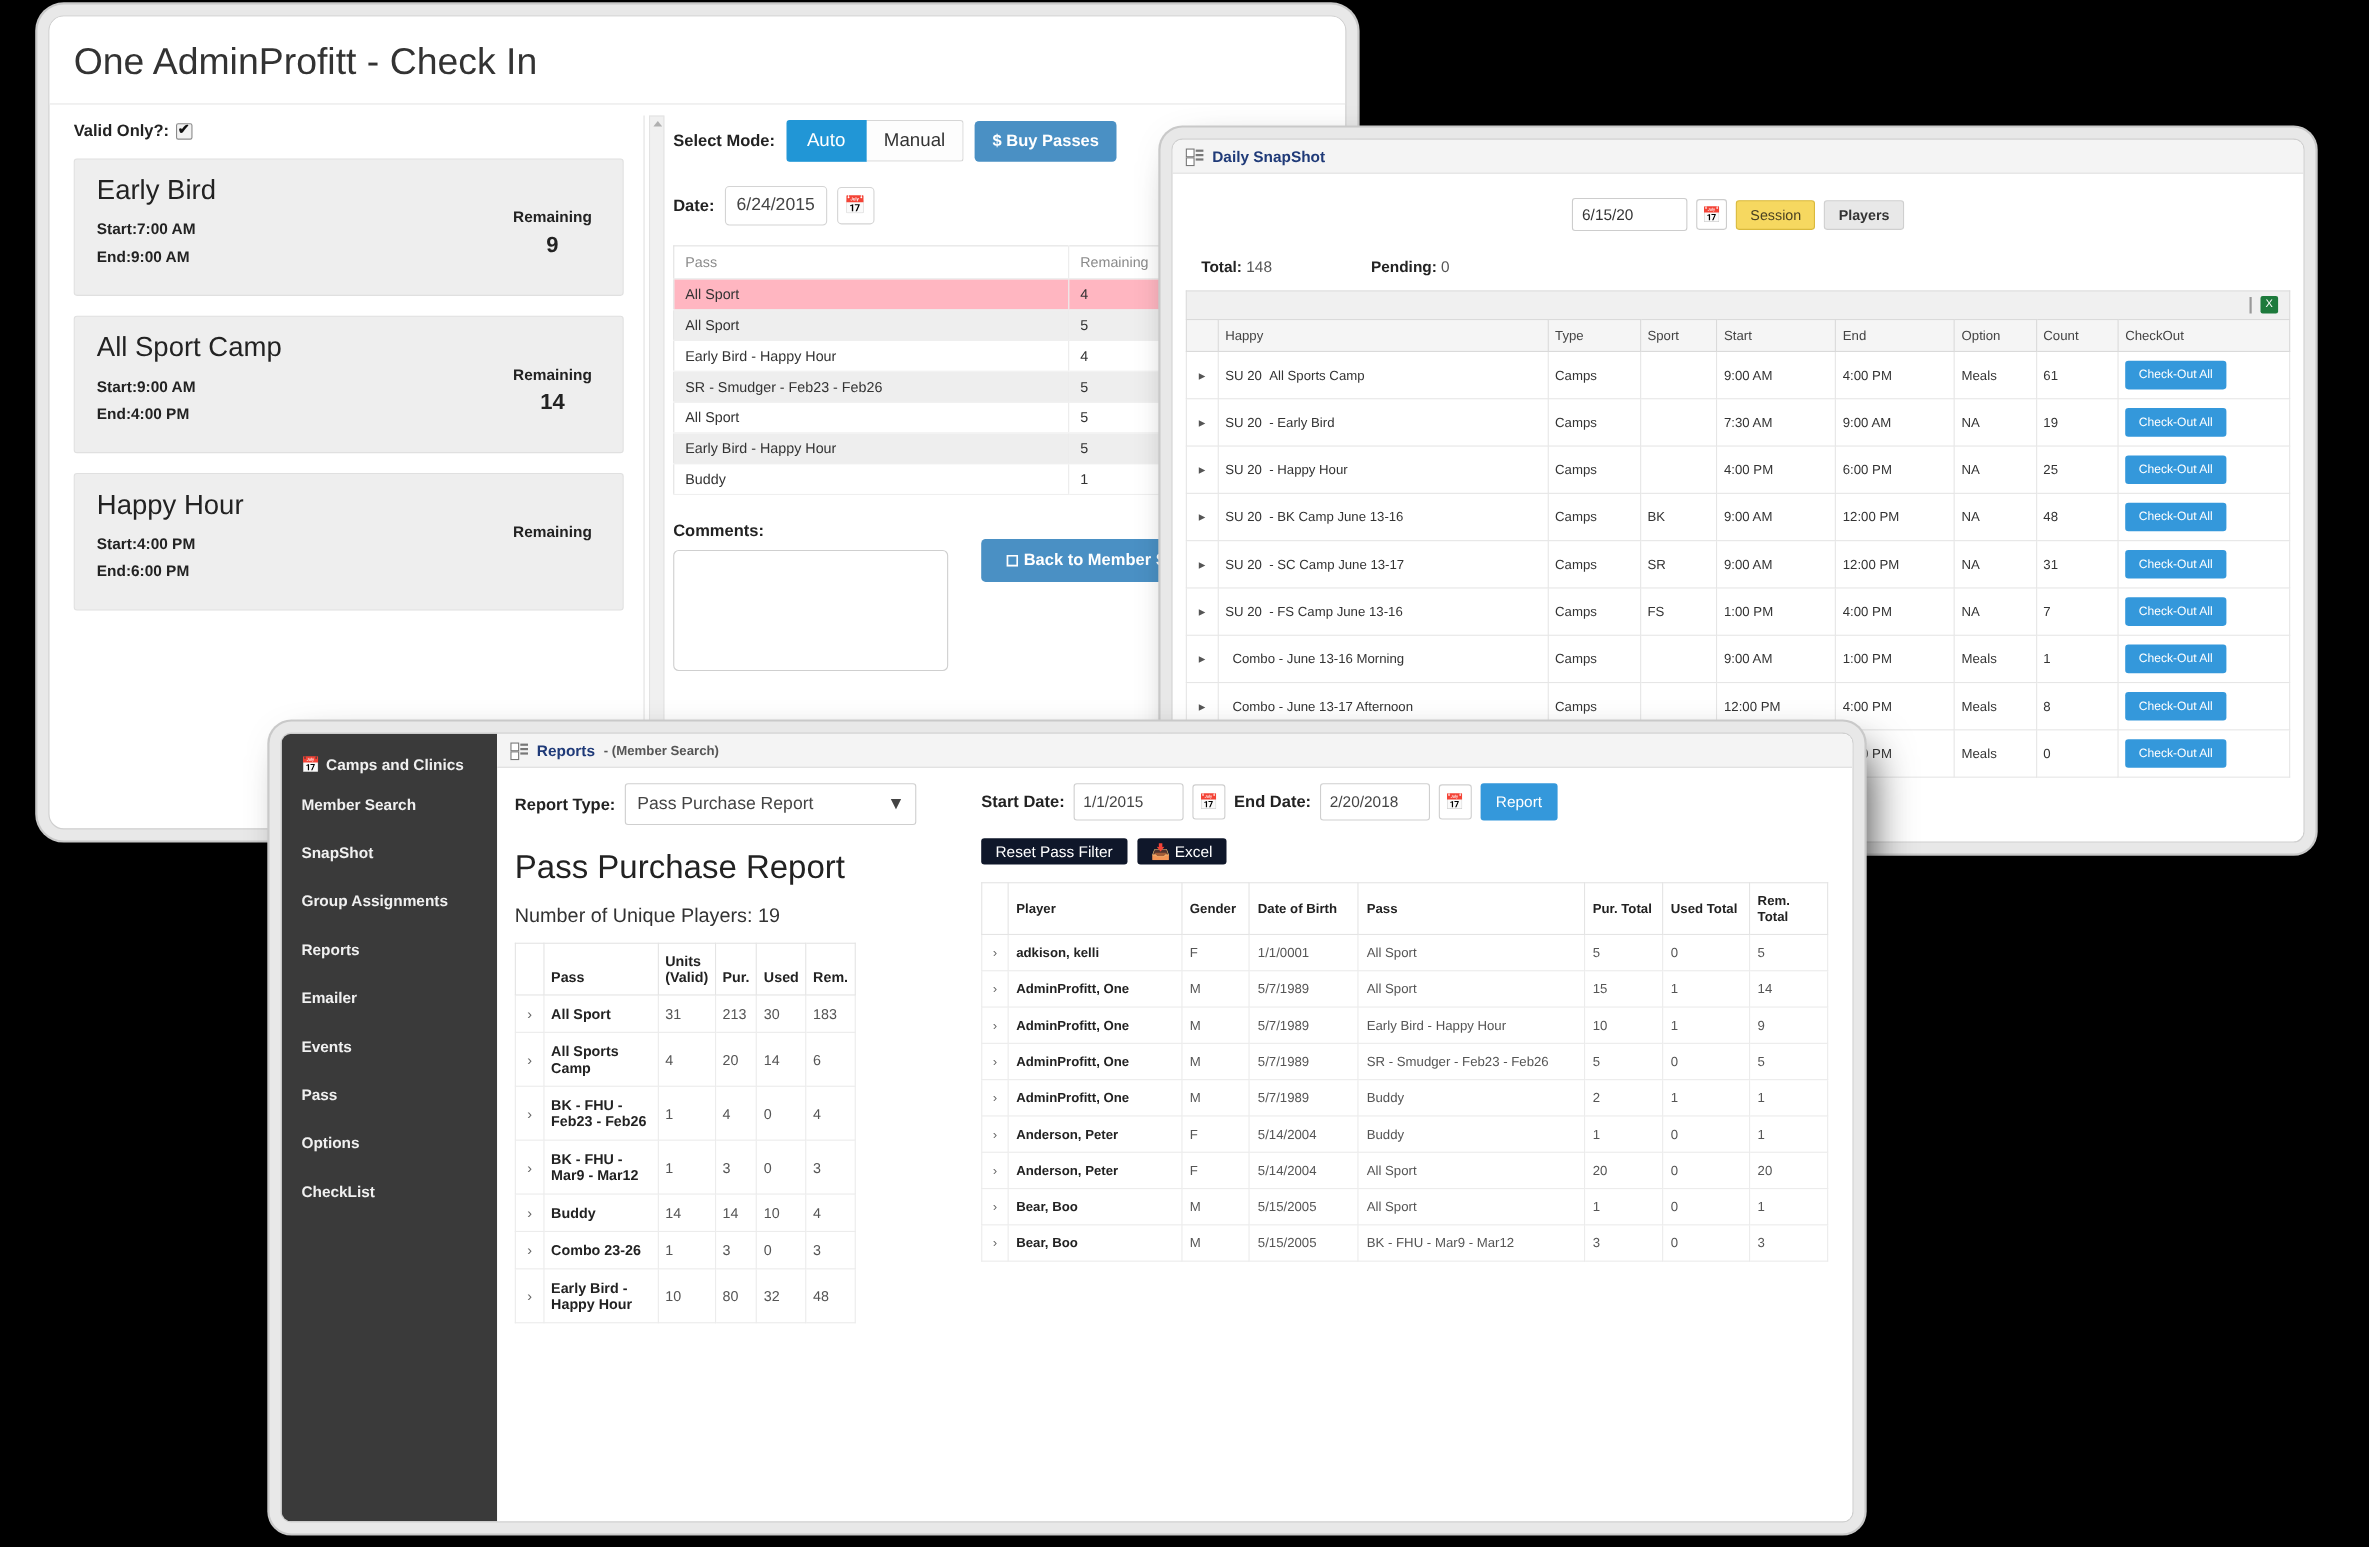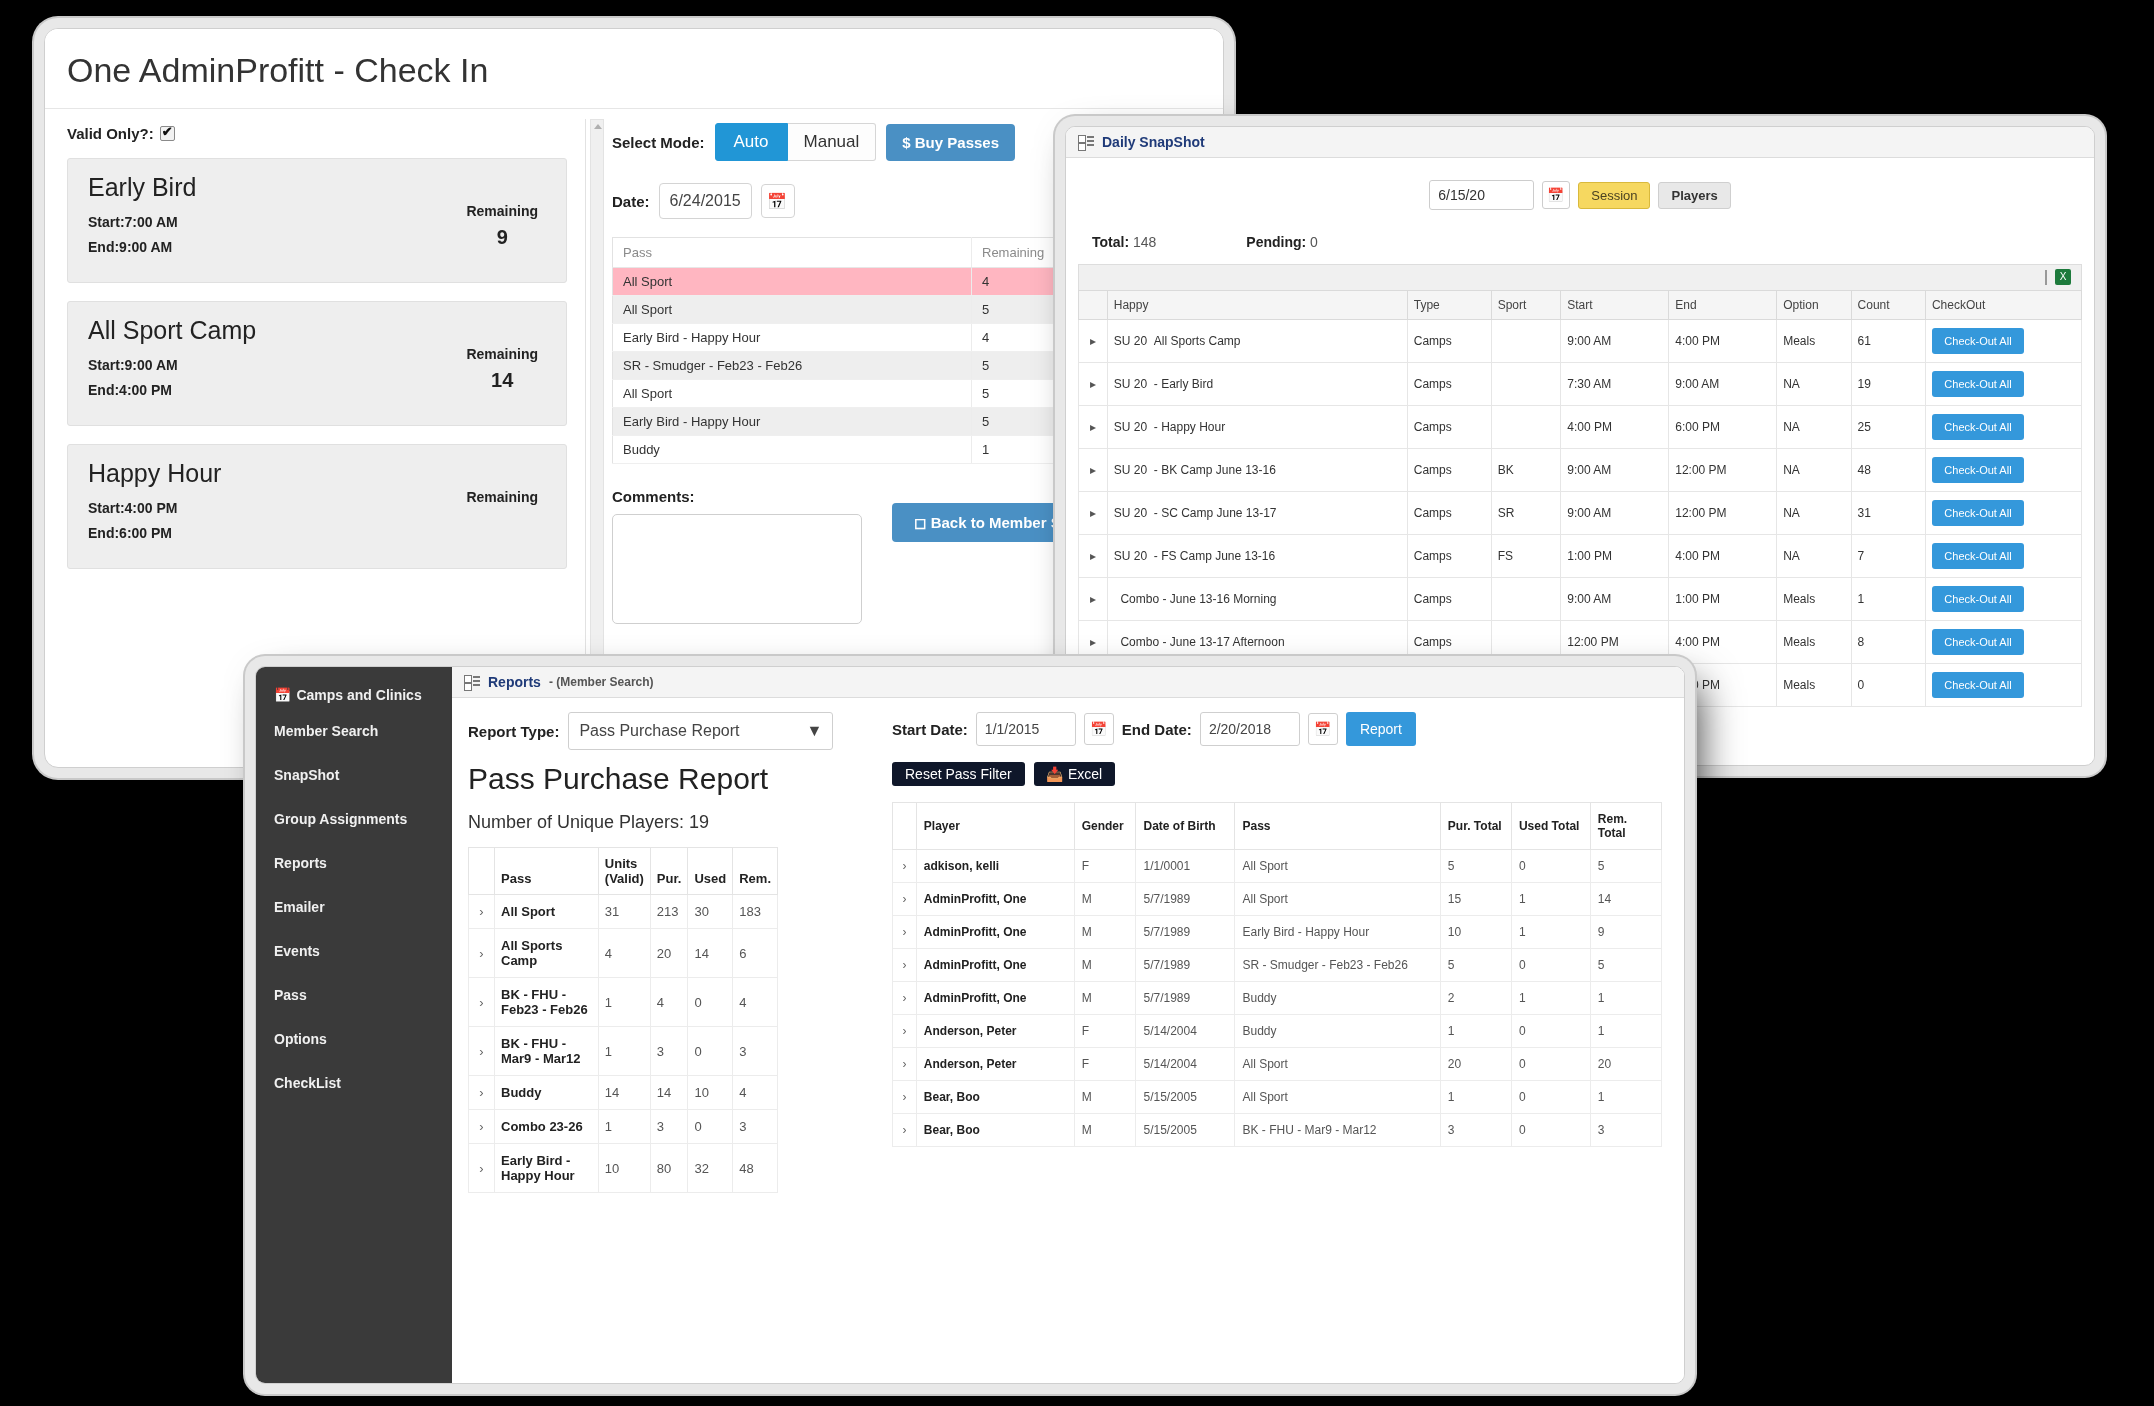--- a/index.html
+++ b/index.html
@@ -14,21 +14,21 @@
   .win {
     position:absolute;
     background:#ffffff;
     border:1px solid #cfcfcf;
     border-radius:14px;
     box-shadow: 0 0 0 10px #e8e8e8, 0 0 0 12px #c9c9c9, 14px 18px 40px rgba(0,0,0,.75);
     overflow:hidden;
   }
 
   
-  #checkin { left:44px; top:28px; width:1180px; height:740px; }
+  #checkin { left:44px; top:14px; width:1180px; height:740px; }
   .ci-title {
     font-size:34px; color:#333; padding:22px 0 18px 22px;
     border-bottom:1px solid #e6e6e6; background:#fff; font-weight:400;
   }
   .ci-body { display:flex; padding:0; height:calc(100% - 96px); }
   .ci-left { width:540px; padding:16px 18px 0 22px; }
   .validrow { font-size:15px; font-weight:bold; color:#222; margin-bottom:16px; display:flex; align-items:center; gap:6px;}
   .chkbox { width:15px;height:15px;border:1px solid #8a8a8a;background:#f2f2f2;display:inline-block;position:relative;border-radius:2px;}
   .chkbox:after{content:"\2714";position:absolute;left:1px;top:-3px;font-size:13px;color:#111;}
   .card {
@@ -101,21 +101,21 @@
   .rp-side { width:196px; background:#3a3a3a; padding:14px 0 0 0; flex-shrink:0;}
   .rp-side .it { color:#f0f0f0; font-size:14px; font-weight:bold; padding:14px 0 14px 18px; cursor:pointer; display:flex; gap:5px; align-items:center;}
   .rp-side .it:first-child { padding-top:6px; }
   .rp-main { flex:1; background:#fff; position:relative; overflow:hidden; }
   .rp-head { background:#f4f4f4; border-bottom:1px solid #dcdcdc; padding:7px 12px; display:flex; align-items:center; gap:8px;}
   .rp-title { font-size:14px; font-weight:bold; color:#1f3a78; }
   .rp-sub { font-size:12px; color:#555; font-weight:bold;}
   .rp-cols { display:flex; }
   .rp-col-l { width:430px; padding:14px 0 0 16px; }
   .rp-col-r { flex:1; padding:14px 0 0 10px; }
-  .rt-row { display:flex; align-items:center; gap:9px; margin-bottom:12px;}
+  .rt-row { display:flex; align-items:center; gap:9px; margin-bottom:22px;}
   .rt-sel { width:265px; border:1px solid #cfcfcf; border-radius:3px; background:#fff; padding:9px 10px;
     font-size:16px; color:#444; display:flex; justify-content:space-between; align-items:center;}
   .rp-h1 { font-size:30px; font-weight:400; color:#222; margin:4px 0 16px 0;}
   .rp-h2 { font-size:18px; color:#333; margin-bottom:14px;}
   .pp-tbl { width:310px; border-collapse:collapse; font-size:13px; }
   .pp-tbl th { border:1px solid #e4e4e4; padding:8px 6px; font-size:13px; color:#222; font-weight:bold; text-align:left; vertical-align:bottom;}
   .pp-tbl td { border:1px solid #ececec; padding:9px 6px; color:#555; }
   .pp-tbl td.nm { font-weight:bold; color:#222; }
   .pp-tbl .arw { width:26px; text-align:center; color:#666; }
   .dt-row { display:flex; align-items:center; gap:8px; margin-bottom:16px; flex-wrap:nowrap;}

